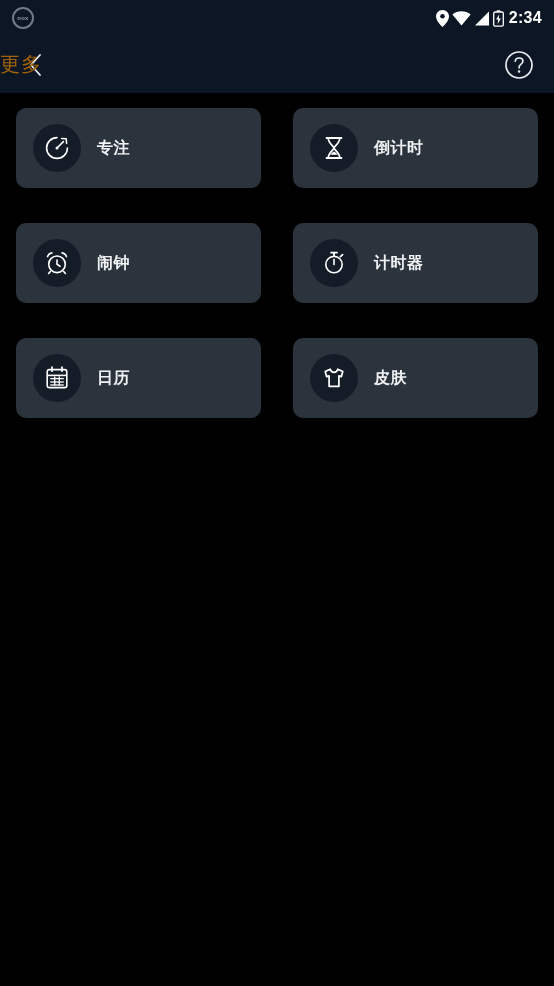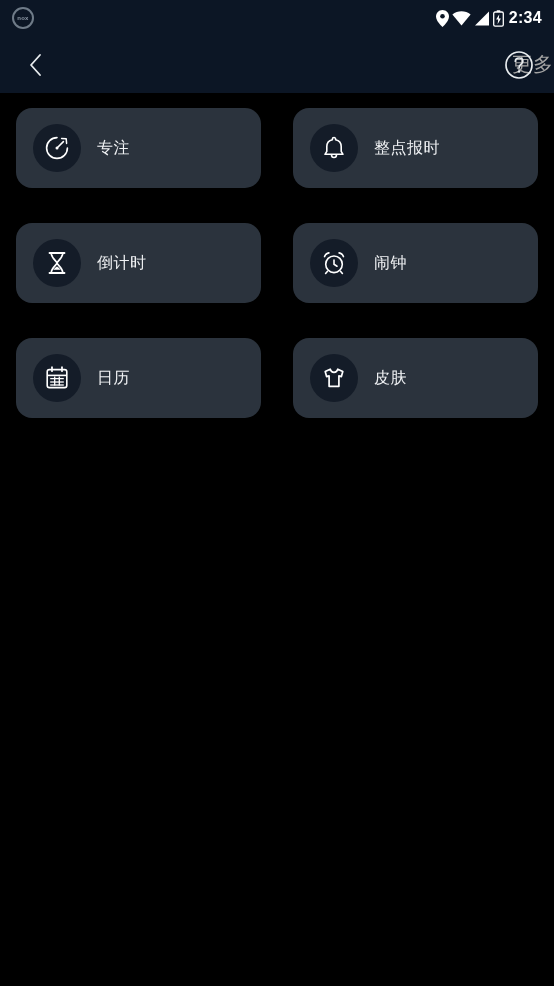--- a/index.html
+++ b/index.html
@@ -43,22 +43,22 @@
     display:flex;align-items:center;
     padding:0 18px;
   }
   .hdr-back{
     width:34px;height:34px;
     display:flex;align-items:center;justify-content:center;
     cursor:pointer;
   }
   .hdr-title{
     position:absolute;left:0;right:0;
-    text-align:right;
-    color:#a3a3a3;
+    text-align:left;
+    color:#a16207;
     font-size:20px;
     font-weight:500;
     letter-spacing:1px;
     pointer-events:none;
   }
   .hdr-help{
     margin-left:auto;
     width:34px;height:34px;
     display:flex;align-items:center;justify-content:center;
     cursor:pointer;
@@ -72,26 +72,27 @@
     height:calc(986px - 93px);
   }
   .grid{
     display:grid;
     grid-template-columns:1fr 1fr;
     column-gap:32px;
     row-gap:35px;
   }
   .card{
     background:#2b333d;
-    border-radius:16px;
+    border-radius:10px;
     height:80px;
     display:flex;
     align-items:center;
     padding-left:17px;
     cursor:pointer;
+    font-weight:bold;
   }
   .card-icon{
     width:48px;height:48px;
     border-radius:50%;
     background:#141c28;
     display:flex;align-items:center;justify-content:center;
     flex:0 0 48px;
   }
   .card-label{
     margin-left:16px;
@@ -176,29 +177,20 @@
           <path d="M13 2.6A10.4 10.4 0 1 0 23.4 13" fill="none" stroke="#ffffff" stroke-width="1.6" stroke-linecap="round"></path>
           <path d="M13 13L19.4 6.6" fill="none" stroke="#ffffff" stroke-width="1.6" stroke-linecap="round"></path>
           <path d="M17.6 3.4l4.6 0.4 0.4 4.6" fill="none" stroke="#ffffff" stroke-width="1.5" stroke-linejoin="round" stroke-linecap="round"></path>
           <circle cx="13" cy="13" r="1.5" fill="#ffffff"></circle>
         </svg>
       </div>
       <div class="card-label">专注</div>
     </div>
 
 
-    <div class="card">
-      <div class="card-icon">
-        <svg width="26" height="26" viewBox="0 0 26 26">
-          <path d="M13 2.5C12.1 2.5 11.4 3.2 11.4 4.1V4.7C8.1 5.4 5.8 8.2 5.8 11.6V16.3L4 19.3H22L20.2 16.3V11.6C20.2 8.2 17.9 5.4 14.6 4.7V4.1C14.6 3.2 13.9 2.5 13 2.5Z" fill="none" stroke="#ffffff" stroke-width="1.6" stroke-linejoin="round"></path>
-          <path d="M10.5 19.8C10.5 21.3 11.6 22.5 13 22.5C14.4 22.5 15.5 21.3 15.5 19.8" fill="none" stroke="#ffffff" stroke-width="1.6" stroke-linecap="round"></path>
-        </svg>
-      </div>
-      <div class="card-label">整点报时</div>
-    </div>
 
     <div class="card">
       <div class="card-icon">
         <svg width="26" height="26" viewBox="0 0 26 26">
           <line x1="5.5" y1="3" x2="20.5" y2="3" stroke="#ffffff" stroke-width="1.8" stroke-linecap="round"></line>
           <line x1="5.5" y1="23" x2="20.5" y2="23" stroke="#ffffff" stroke-width="1.8" stroke-linecap="round"></line>
           <path d="M7.3 3.4C7.3 8 13 11.5 13 13C13 14.5 7.3 18 7.3 22.6" fill="none" stroke="#ffffff" stroke-width="1.7" stroke-linejoin="round"></path>
           <path d="M18.7 3.4C18.7 8 13 11.5 13 13C13 14.5 18.7 18 18.7 22.6" fill="none" stroke="#ffffff" stroke-width="1.7" stroke-linejoin="round"></path>
           <path d="M9.3 19.8C10.3 18.3 13 16.5 13 16.5C13 16.5 15.7 18.3 16.7 19.8Z" fill="#ffffff"></path>
         </svg>
@@ -213,20 +205,32 @@
           <path d="M13 10v4.3l3 1.9" fill="none" stroke="#ffffff" stroke-width="1.6" stroke-linecap="round" stroke-linejoin="round"></path>
           <path d="M3.6 6.6C4.3 4.6 6 3.2 7.9 2.9" fill="none" stroke="#ffffff" stroke-width="1.6" stroke-linecap="round"></path>
           <path d="M22.4 6.6C21.7 4.6 20 3.2 18.1 2.9" fill="none" stroke="#ffffff" stroke-width="1.6" stroke-linecap="round"></path>
           <line x1="6.3" y1="21.4" x2="4.6" y2="23.4" stroke="#ffffff" stroke-width="1.6" stroke-linecap="round"></line>
           <line x1="19.7" y1="21.4" x2="21.4" y2="23.4" stroke="#ffffff" stroke-width="1.6" stroke-linecap="round"></line>
         </svg>
       </div>
       <div class="card-label">闹钟</div>
     </div>
 
+    <div class="card">
+      <div class="card-icon">
+        <svg width="26" height="26" viewBox="0 0 26 26">
+          <circle cx="13" cy="14.6" r="8.2" fill="none" stroke="#ffffff" stroke-width="1.6"></circle>
+          <path d="M13 14.6V9.6" fill="none" stroke="#ffffff" stroke-width="1.6" stroke-linecap="round"></path>
+          <line x1="10" y1="2.6" x2="16" y2="2.6" stroke="#ffffff" stroke-width="1.8" stroke-linecap="round"></line>
+          <line x1="13" y1="2.8" x2="13" y2="6.4" stroke="#ffffff" stroke-width="1.8"></line>
+          <line x1="19.4" y1="6.6" x2="21.6" y2="4.6" stroke="#ffffff" stroke-width="1.7" stroke-linecap="round"></line>
+        </svg>
+      </div>
+      <div class="card-label">计时器</div>
+    </div>
 
     <div class="card">
       <div class="card-icon">
         <svg width="26" height="26" viewBox="0 0 26 26">
           <rect x="3.2" y="4.6" width="19.6" height="18" rx="2.2" fill="none" stroke="#ffffff" stroke-width="1.6"></rect>
           <line x1="3.2" y1="10.4" x2="22.8" y2="10.4" stroke="#ffffff" stroke-width="1.6"></line>
           <line x1="8" y1="2.2" x2="8" y2="6.2" stroke="#ffffff" stroke-width="1.7" stroke-linecap="round"></line>
           <line x1="18" y1="2.2" x2="18" y2="6.2" stroke="#ffffff" stroke-width="1.7" stroke-linecap="round"></line>
           <line x1="6.2" y1="13.6" x2="19.8" y2="13.6" stroke="#ffffff" stroke-width="1.3"></line>
           <line x1="6.2" y1="17" x2="19.8" y2="17" stroke="#ffffff" stroke-width="1.3"></line>

